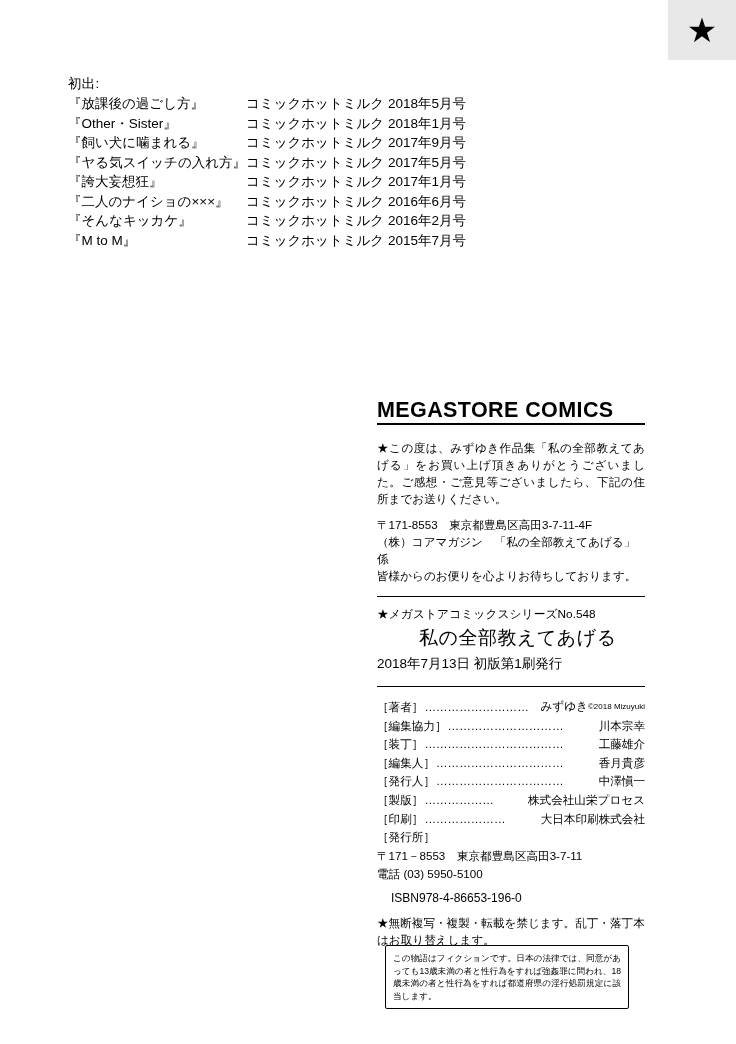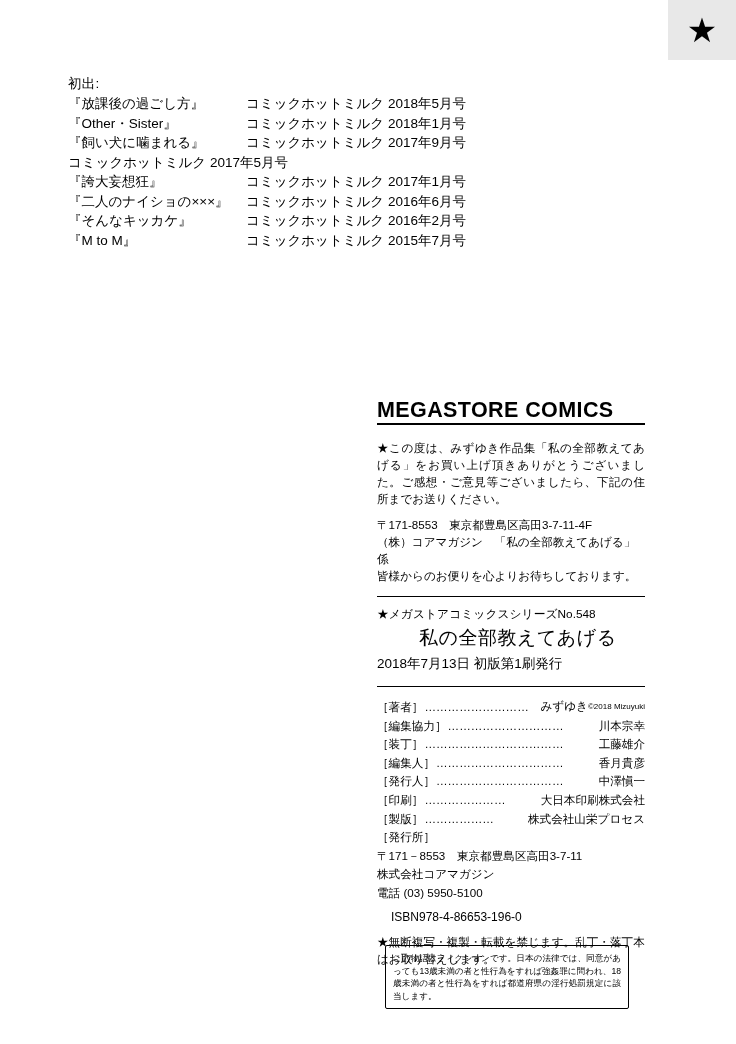--- a/index.html
+++ b/index.html
@@ -199,20 +199,21 @@
       </div>
       <div class="credits-row">
         <div class="credits-title">『Other・Sister』</div>
         <div class="credits-source">コミックホットミルク 2018年1月号</div>
       </div>
       <div class="credits-row">
         <div class="credits-title">『飼い犬に噛まれる』</div>
         <div class="credits-source">コミックホットミルク 2017年9月号</div>
       </div>
       <div class="credits-row">
+        <div class="credits-title">『ヤる気スイッチの入れ方』</div>
         <div class="credits-source">コミックホットミルク 2017年5月号</div>
       </div>
       <div class="credits-row">
         <div class="credits-title">『誇大妄想狂』</div>
         <div class="credits-source">コミックホットミルク 2017年1月号</div>
       </div>
       <div class="credits-row">
         <div class="credits-title">『二人のナイショの×××』</div>
         <div class="credits-source">コミックホットミルク 2016年6月号</div>
       </div>
@@ -264,33 +265,32 @@
         <span class="staff-label">［編集人］</span>
         <span class="staff-dots">……………………………</span>
         <span class="staff-value">香月貴彦</span>
       </div>
       <div class="staff-row">
         <span class="staff-label">［発行人］</span>
         <span class="staff-dots">……………………………</span>
         <span class="staff-value">中澤愼一</span>
       </div>
       <div class="staff-row">
+        <span class="staff-label">［製版］</span>
+        <span class="staff-dots">………………</span>
+        <span class="staff-value">株式会社山栄プロセス</span>
+      </div>
+      <div class="staff-row">
         <span class="staff-label">［印刷］</span>
         <span class="staff-dots">…………………</span>
         <span class="staff-value">大日本印刷株式会社</span>
       </div>
-      <div class="staff-row">
-        <span class="staff-label">［製版］</span>
-        <span class="staff-dots">………………</span>
-        <span class="staff-value">株式会社山栄プロセス</span>
-      </div>
       <div>［発行所］</div>
       <div class="publisher-lines">
         <div>〒171－8553　東京都豊島区高田3-7-11</div>
-        <div>株式会社コアマガジン</div>
         <div>電話 (03) 5950-5100</div>
       </div>
       <div class="isbn">ISBN978-4-86653-196-0</div>
       <div class="notice">★無断複写・複製・転載を禁じます。乱丁・落丁本はお取り替えします。</div>
     </div>
   </div>
 
   <div class="disclaimer-shadow"></div>
   <div class="disclaimer">この物語はフィクションです。日本の法律では、同意があっても13歳未満の者と性行為をすれば強姦罪に問われ、18歳未満の者と性行為をすれば都道府県の淫行処罰規定に該当します。</div>
 

